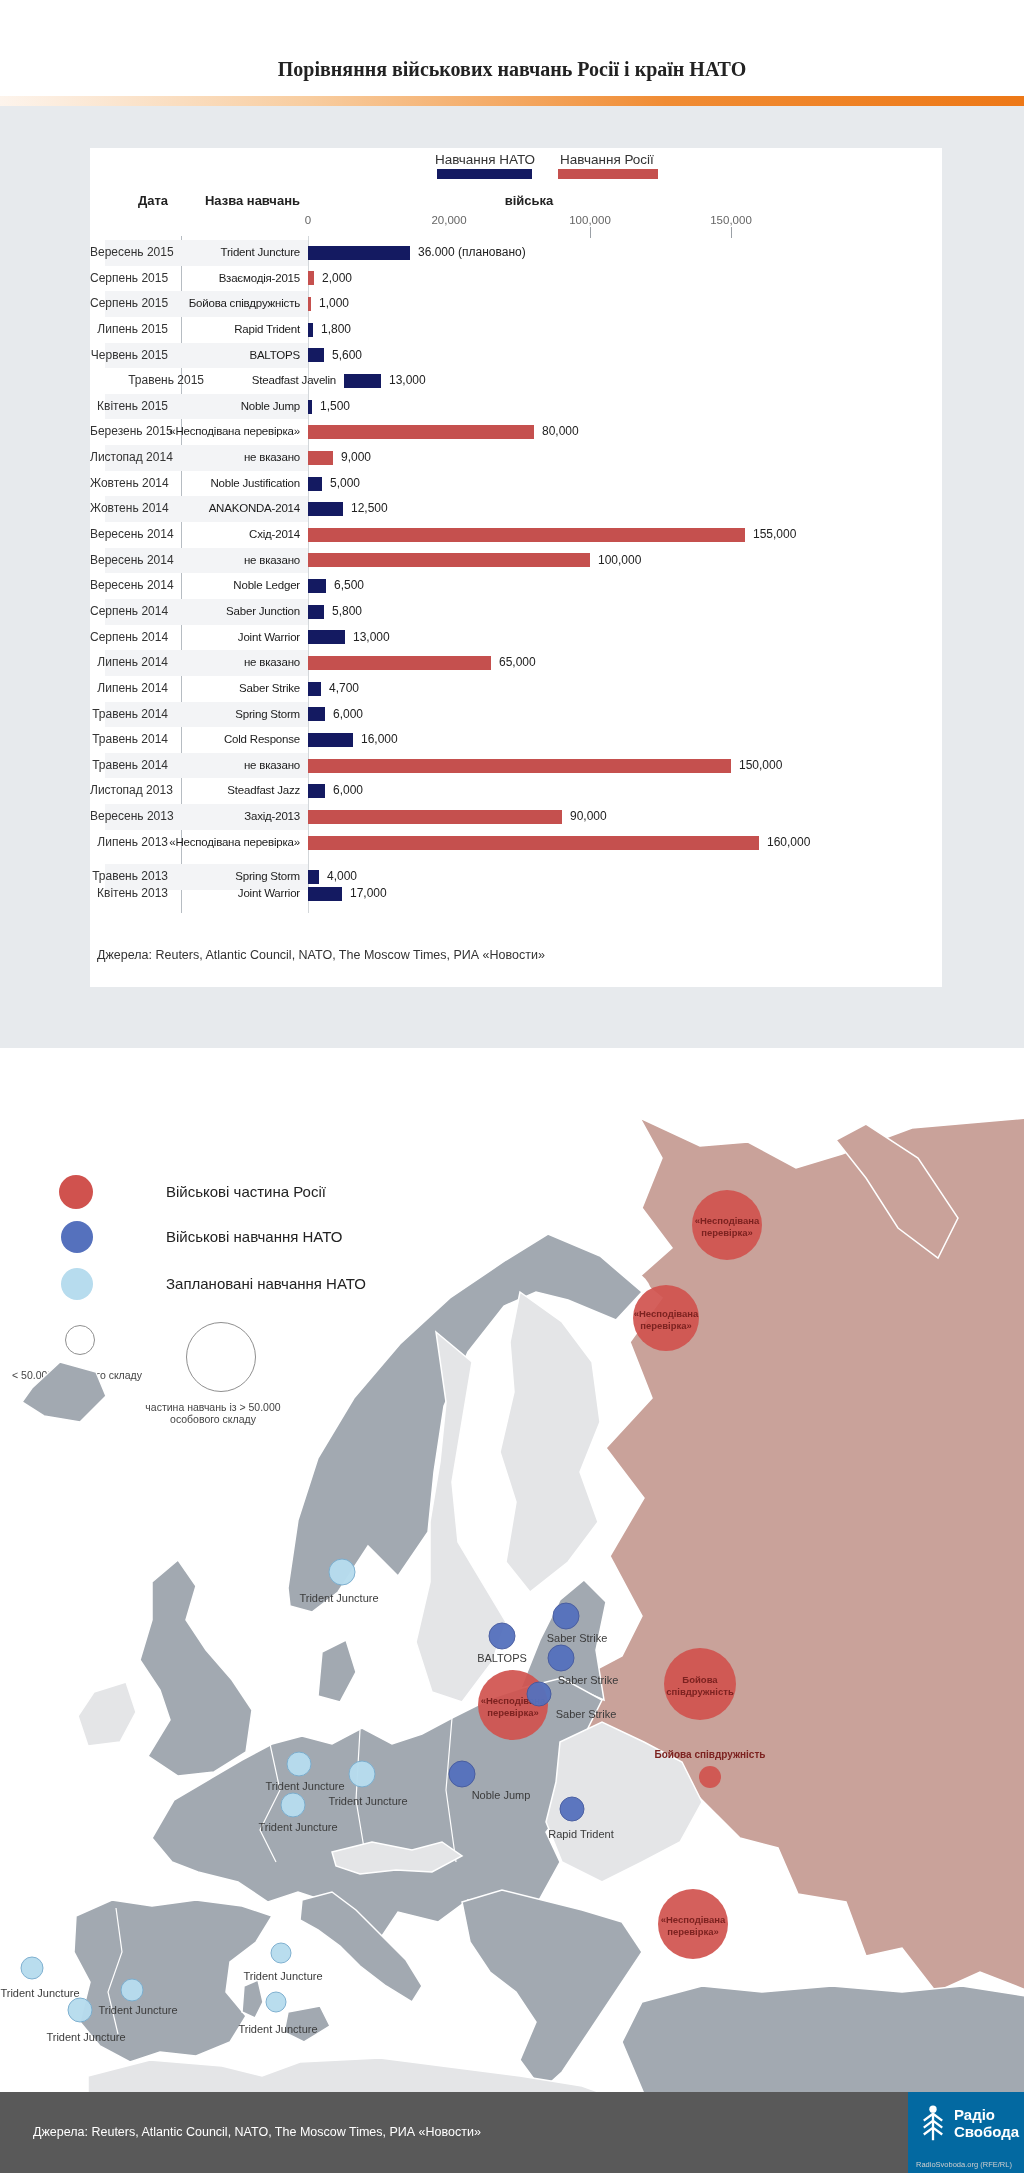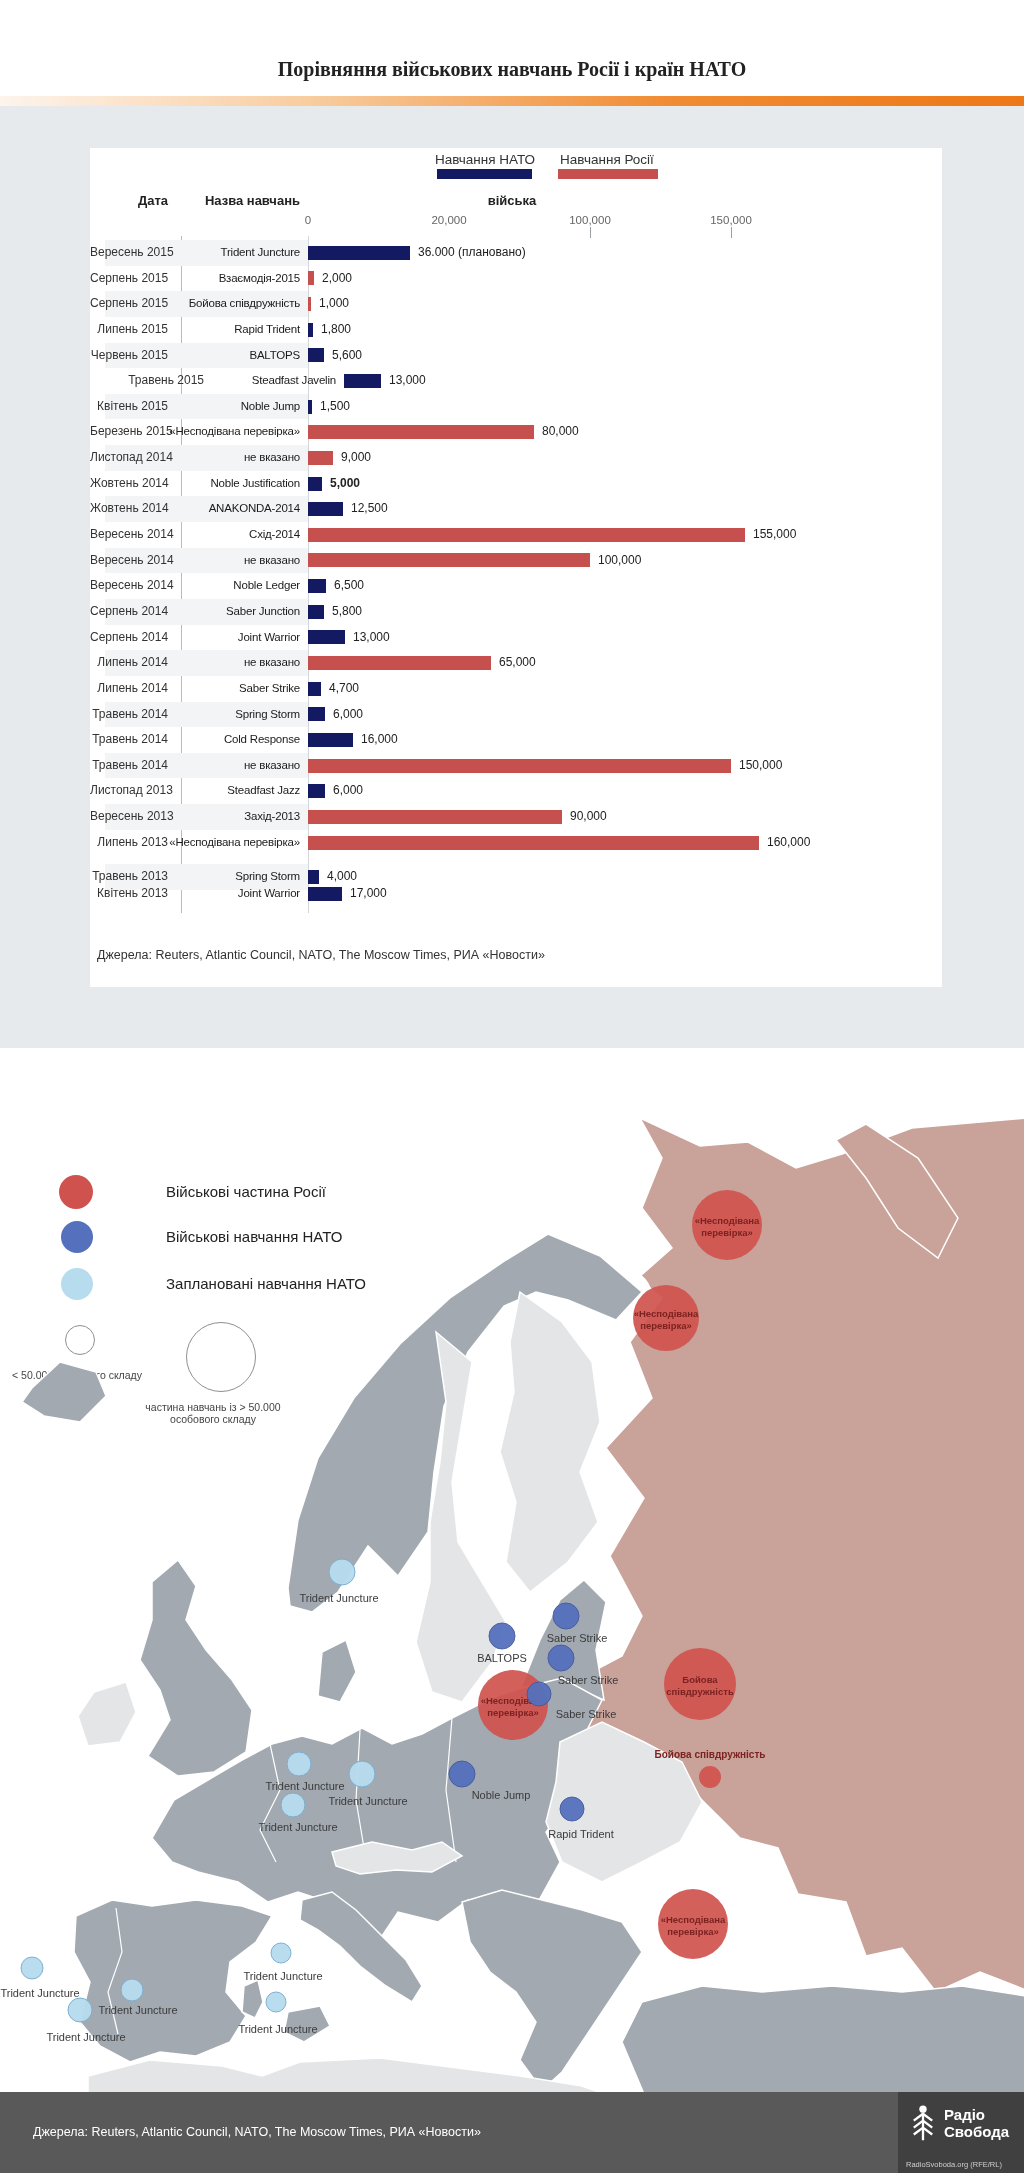--- a/index.html
+++ b/index.html
@@ -48,42 +48,42 @@
   .reg-border{fill:none;stroke:#fff;stroke-width:1.2;}
   .mk-ru{fill:#d0524e;opacity:0.92;}
   .mk-nato{fill:#5571bd;stroke:#44599f;stroke-width:1;opacity:0.95;}
   .mk-plan{fill:#b7dcee;stroke:#7aadce;stroke-width:1;opacity:0.97;}
   .mlbl{font:11px "Liberation Sans",sans-serif;fill:#3b3b3b;text-anchor:middle;}
   .mlbl-ru{font:600 10px "Liberation Sans",sans-serif;fill:#7c2220;text-anchor:middle;}
   .min-ru{font:600 9.5px "Liberation Sans",sans-serif;fill:#7c2220;text-anchor:middle;}
   
   .footer{position:absolute;top:2092px;left:0;width:100%;height:81px;background:#595959;}
   .foot-src{position:absolute;left:33px;top:33px;font-size:12.5px;color:#fff;}
-  .logo-box{position:absolute;right:0;top:0;width:126px;height:81px;background:#404040;}
+  .logo-box{position:absolute;right:0;top:0;width:116px;height:81px;background:#0369a1;}
   .logo-txt{position:absolute;left:46px;top:14px;color:#fff;font-size:15px;font-weight:700;line-height:17px;}
   .logo-sub{position:absolute;left:8px;bottom:4px;color:#cfcfcf;font-size:7.5px;white-space:nowrap;}
 </style>
 </head>
 <body>
 
 <div class="page">
 
   <div class="hdr-sub">Порівняння військових навчань Росії і країн НАТО</div>
   <div class="orange-bar"></div>
 
   <div class="chart-bg"></div>
   <div class="card">
     <div class="lg-label" style="left:330px">Навчання НАТО</div>
     <div class="lg-swatch" style="left:347px;width:95px;background:#141a61"></div>
     <div class="lg-label" style="left:452px">Навчання Росії</div>
     <div class="lg-swatch" style="left:468px;width:100px;background:#c5504e"></div>
 
     <div class="colhdr" style="left:28px;width:50px;text-align:right">Дата</div>
     <div class="colhdr" style="left:95px;width:115px;text-align:right">Назва навчань</div>
-    <div class="colhdr" style="left:382px;width:80px;text-align:center">війська</div>
+    <div class="colhdr" style="left:399px;width:80px;text-align:center">війська</div>
 
     <div class="tick" style="left:183px">0</div>
     <div class="tick" style="left:324px">20,000</div>
     <div class="tick" style="left:465px">100,000</div>
     <div class="tick" style="left:606px">150,000</div>
     <div class="tickmark" style="left:500px"></div>
     <div class="tickmark" style="left:641px"></div>
 
     <div class="vline divline" style="left:91px"></div>
     <div class="vline axline" style="left:218px"></div>
@@ -145,21 +145,21 @@
           <div class="band"></div>
           <div class="cdate">Листопад 2014</div>
           <div class="cname">не вказано</div>
           <div class="cbar" style="left: 218px; width: 25px; background: rgb(197, 80, 78);"></div>
           <div class="cval" style="left: 251px;">9,000</div>
         </div>
         <div class="crow" style="top: 322.76px;">
           <div class="cdate">Жовтень 2014</div>
           <div class="cname">Noble Justification</div>
           <div class="cbar" style="left: 218px; width: 14px; background: rgb(20, 26, 97);"></div>
-          <div class="cval" style="left: 240px; font-weight: bold;">5,000</div>
+          <div class="cval" style="left: 240px;">5,000</div>
         </div>
         <div class="crow" style="top: 348.4px;">
           <div class="band"></div>
           <div class="cdate">Жовтень 2014</div>
           <div class="cname">ANAKONDA-2014</div>
           <div class="cbar" style="left: 218px; width: 35px; background: rgb(20, 26, 97);"></div>
           <div class="cval" style="left: 261px;">12,500</div>
         </div>
         <div class="crow" style="top: 374.04px;">
           <div class="cdate">Вересень 2014</div>

